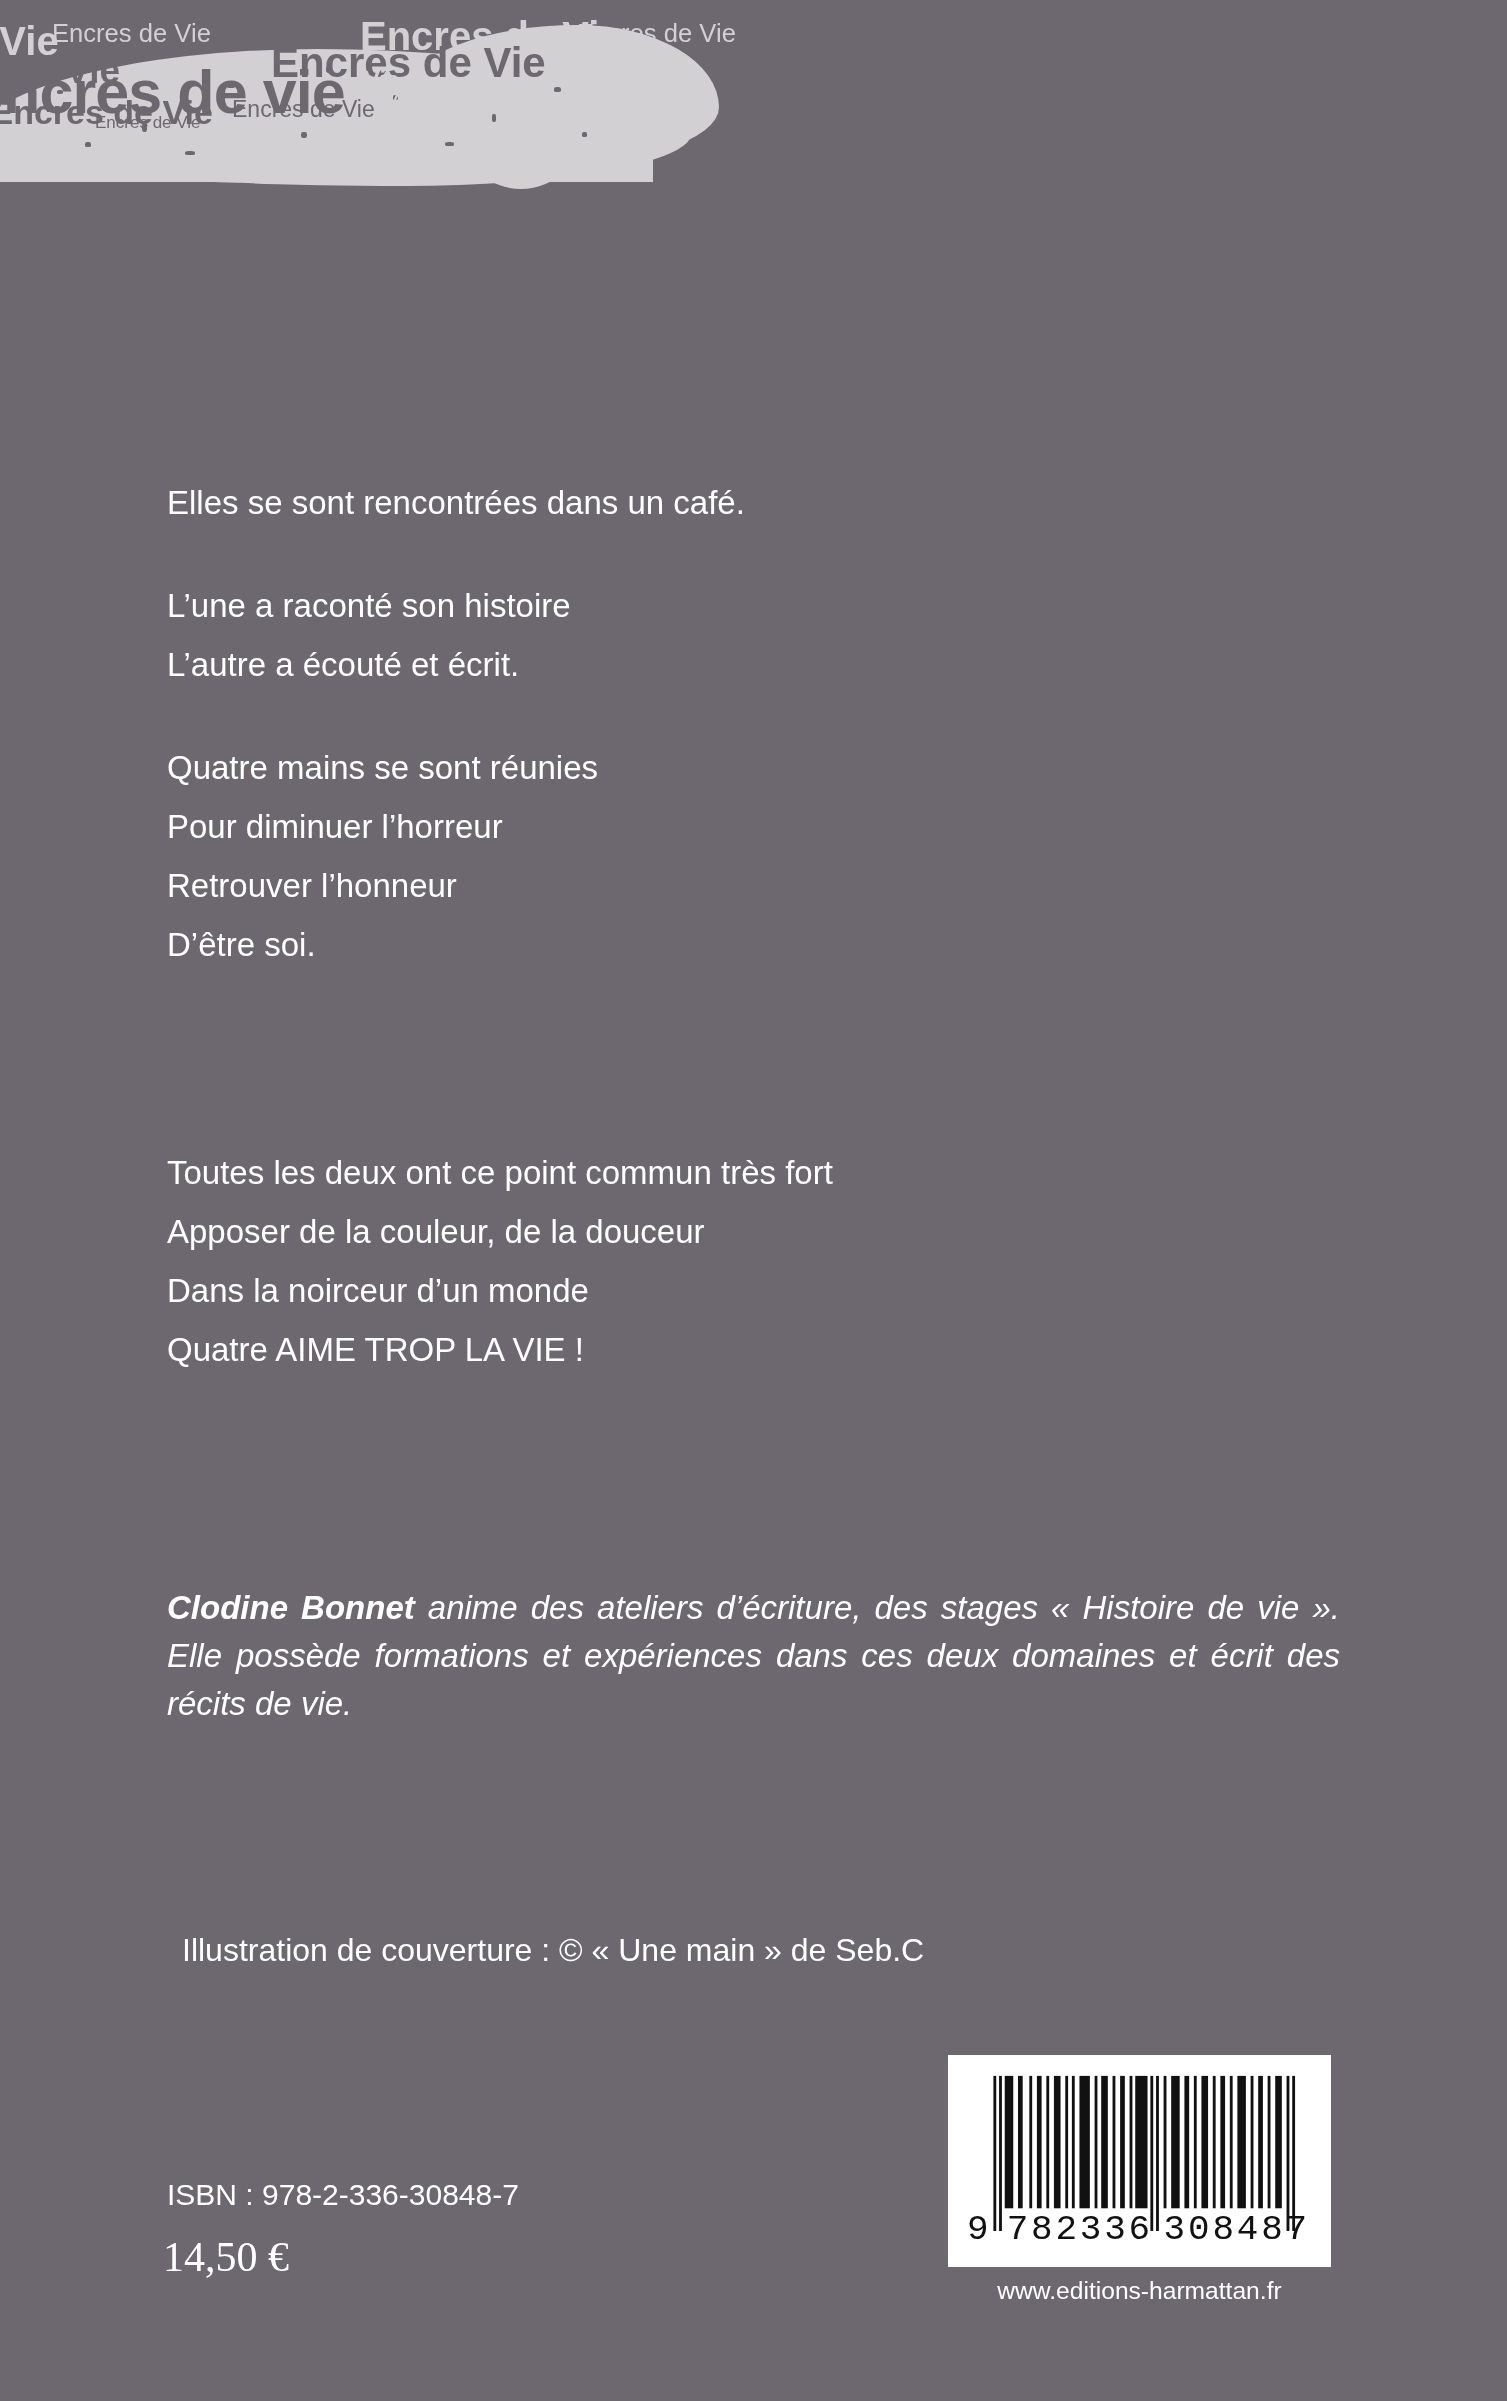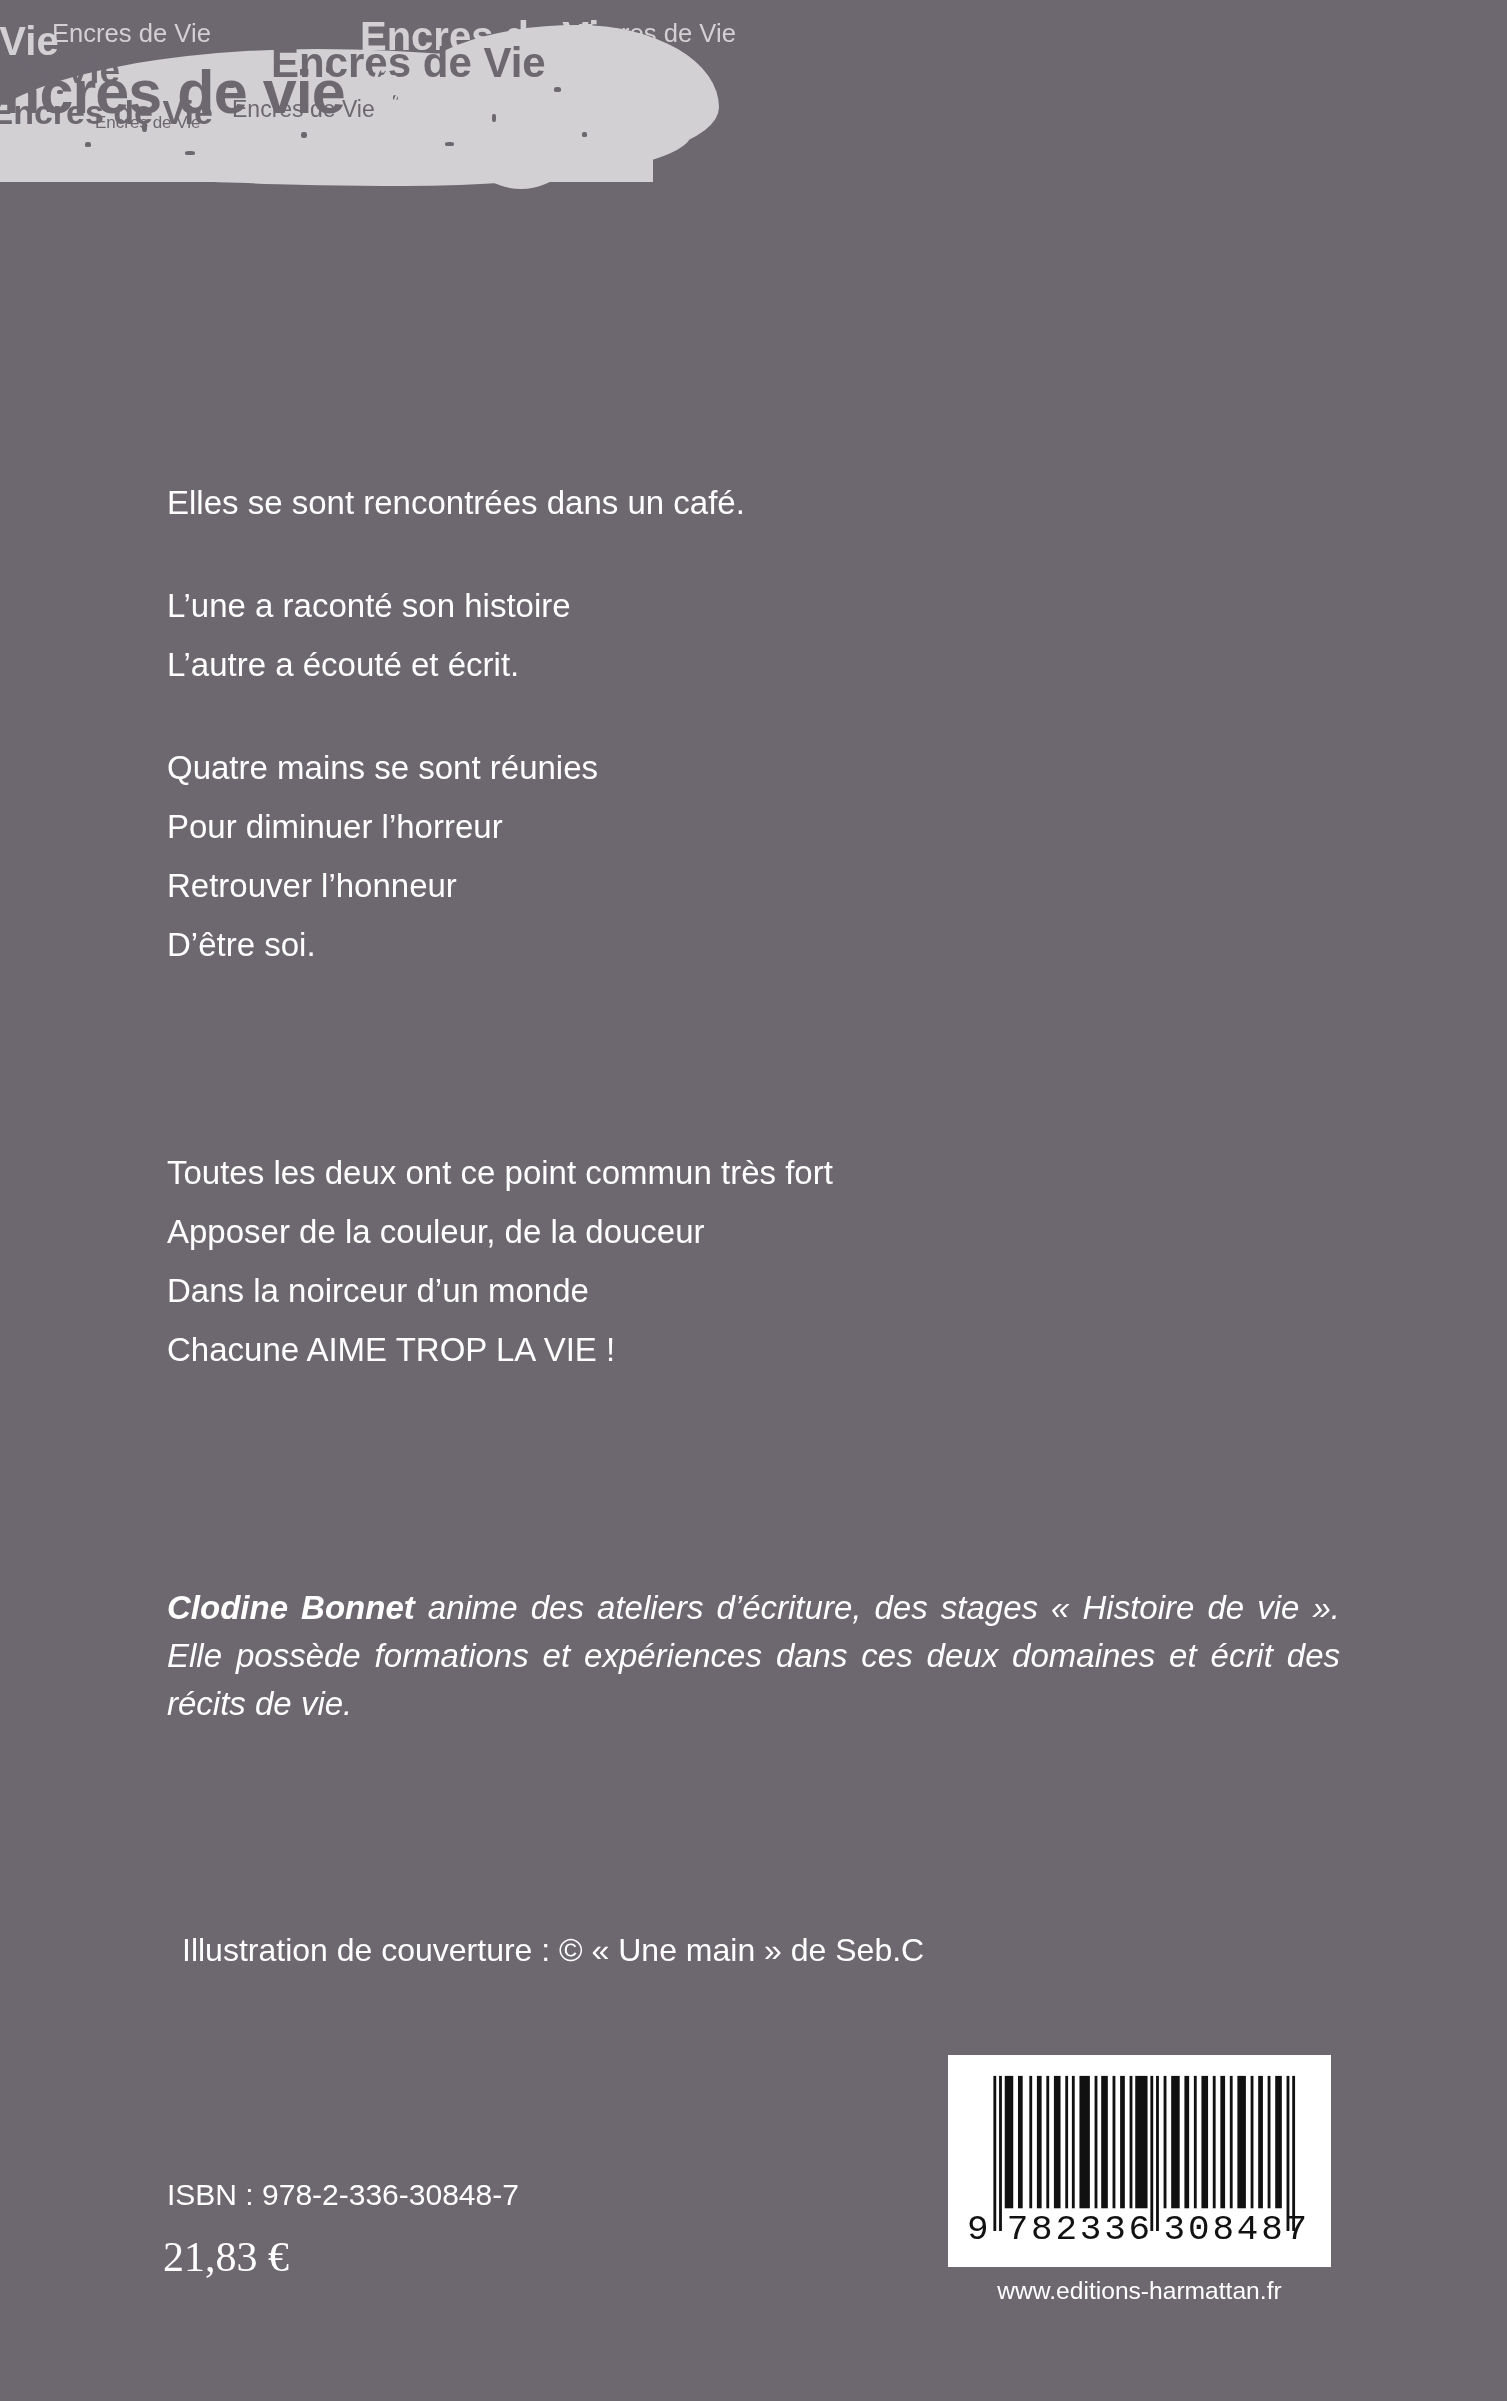--- a/index.html
+++ b/index.html
@@ -243,30 +243,30 @@
     <div class="line">Quatre mains se sont réunies</div>
     <div class="line">Pour diminuer l’horreur</div>
     <div class="line">Retrouver l’honneur</div>
     <div class="line">D’être soi.</div>
   </div>
   <div class="gap-big"></div>
   <div class="stanza">
     <div class="line">Toutes les deux ont ce point commun très fort</div>
     <div class="line">Apposer de la couleur, de la douceur</div>
     <div class="line">Dans la noirceur d’un monde</div>
-    <div class="line">Chacune AIME TROP LA VIE !</div>
+    <div class="line">Quatre AIME TROP LA VIE !</div>
   </div>
 </div>
 
 <div class="bio"><b>Clodine Bonnet</b><span> anime des ateliers d’écriture, des stages « Histoire de vie ». Elle possède formations et expériences dans ces deux domaines et écrit des récits de vie.</span></div>
 
 <div class="credit">Illustration de couverture : © « Une main » de Seb.C</div>
 
 <div class="isbn">ISBN : 978-2-336-30848-7</div>
-<div class="price">21,83 €</div>
+<div class="price">14,50 €</div>
 
 <div class="barcode-box">
   <svg class="barcode-svg" viewBox="0 0 405 224" xmlns="http://www.w3.org/2000/svg">
     <rect x="0" y="0" width="405" height="224" fill="#ffffff"></rect>
     <g fill="#111111">
 
       <rect x="48" y="22" width="3" height="164"></rect>
       <rect x="54" y="22" width="3" height="164"></rect>
 
       <rect x="60" y="22" width="9" height="140"></rect>

